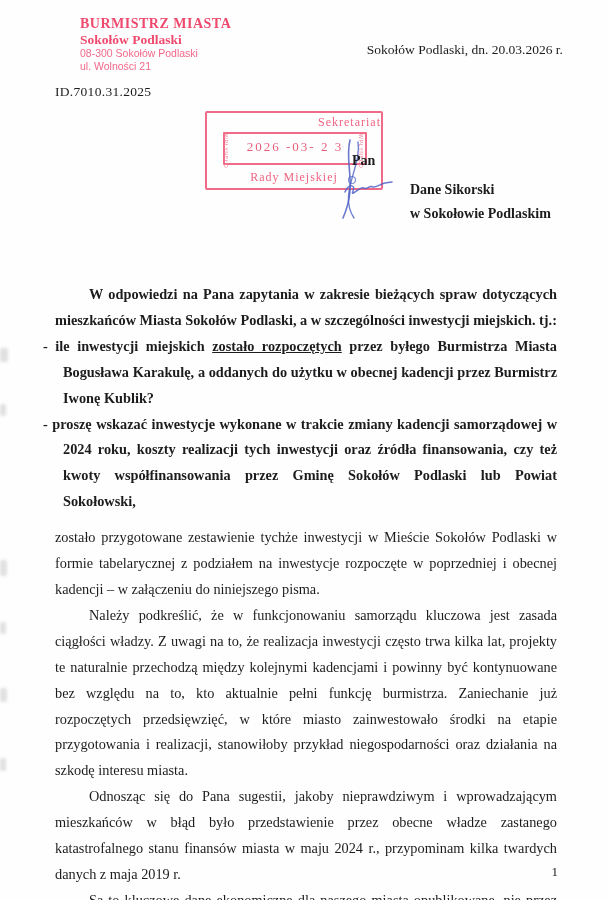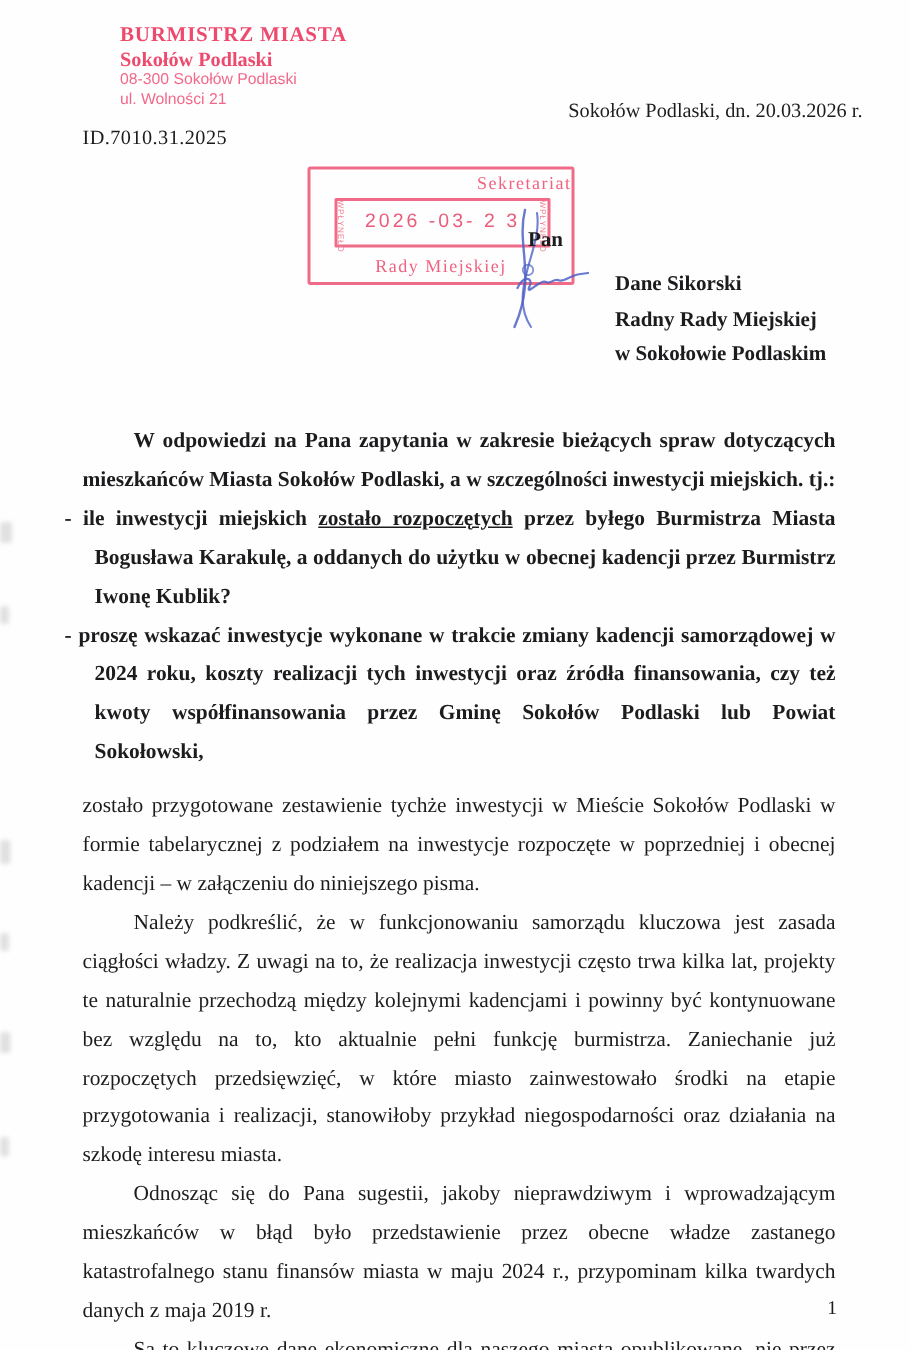--- a/index.html
+++ b/index.html
@@ -21,23 +21,22 @@
     text-align:left;color:#ee4a6e;line-height:1.12;
   }
   .letterhead .lh1{font-size:14px;font-weight:bold;letter-spacing:.5px;}
   .letterhead .lh2{font-size:13.5px;font-weight:bold;}
   .letterhead .lh3,.letterhead .lh4{
     font-family:"Liberation Sans", sans-serif;
     font-size:10.5px;color:#f2688a;margin-top:1px;
   }
   
   .dateline{
-    position:absolute;right:32px;top:42px;
+    position:absolute;right:44px;top:42px;
     font-size:13.5px;
-    margin-top:24px;
   }
   .refnum{
     position:absolute;left:55px;top:84px;
     font-size:13.5px;letter-spacing:.3px;
   }
   
   .stamp{
     position:absolute;left:205px;top:111px;width:174px;height:75px;
     border:2px solid #ef5f7f;border-radius:2px;
     color:#ee5577;opacity:.92;
@@ -45,21 +44,21 @@
   .stamp .s-top{
     position:absolute;top:2px;left:0;right:0;text-align:right;
     font-size:12px;letter-spacing:1px;
   }
   .stamp .s-datebox{
     position:absolute;left:16px;right:14px;top:19px;height:29px;
     border:2px solid #ef5f7f;border-radius:1px;
   }
   .stamp .s-date{
     position:absolute;left:0;right:0;top:5px;text-align:center;
-    font-family:Liberation Sans, sans-serif;
+    font-family:Liberation Serif, serif;
     font-size:13px;letter-spacing:2px;color:#e8506f;
   }
   .stamp .s-bottom{
     position:absolute;bottom:3px;left:0;right:0;text-align:center;
     font-size:12px;letter-spacing:1px;
   }
   .stamp .s-side{
     position:absolute;top:50%;
     font-family:"Liberation Sans", sans-serif;
     font-size:5.5px;letter-spacing:.5px;color:#f07790;
@@ -127,21 +126,20 @@
   <svg class="signature" viewBox="0 0 80 85" fill="none" xmlns="http://www.w3.org/2000/svg">
     <path d="M22,2 C16,26 30,46 15,80" stroke="#4f62c5" stroke-width="1.6" stroke-linecap="round" opacity="0.85"></path>
     <path d="M30,4 C34,28 10,56 26,80" stroke="#4f62c5" stroke-width="1.4" stroke-linecap="round" opacity="0.8"></path>
     <path d="M17,54 c4,-9 11,-7 8,-1 c-3,7 7,-5 11,-3 c3,2 5,-3 9,-1 c3,1 7,-3 12,-4 l7,-1" stroke="#4f62c5" stroke-width="1.5" stroke-linecap="round" opacity="0.85"></path>
     <circle cx="24" cy="42" r="3.5" stroke="#4f62c5" stroke-width="1.2" opacity="0.7"></circle>
   </svg>
 
   <div class="salutation">Pan</div>
   <div class="recipient">
     <div>Dane Sikorski</div>
-    <div>Radny Rady Miejskiej</div>
     <div>w Sokołowie Podlaskim</div>
   </div>
 
   <div class="letter-body">
     <p class="p-intro">W odpowiedzi na Pana zapytania w zakresie bieżących spraw dotyczących mieszkańców Miasta Sokołów Podlaski, a w szczególności inwestycji miejskich. tj.:</p>
     <p class="list-item"><span>- ile inwestycji miejskich </span><span class="u">zostało rozpoczętych</span><span> przez byłego Burmistrza Miasta Bogusława Karakulę, a oddanych do użytku w obecnej kadencji przez Burmistrz Iwonę Kublik?</span></p>
     <p class="list-item">- proszę wskazać inwestycje wykonane w trakcie zmiany kadencji samorządowej w 2024 roku, koszty realizacji tych inwestycji oraz źródła finansowania, czy też kwoty współfinansowania przez Gminę Sokołów Podlaski lub Powiat Sokołowski,</p>
     <p class="p-flow">zostało przygotowane zestawienie tychże inwestycji w Mieście Sokołów Podlaski w formie tabelarycznej z podziałem na inwestycje rozpoczęte w poprzedniej i obecnej kadencji – w załączeniu do niniejszego pisma.</p>
     <p class="p-body">Należy podkreślić, że w funkcjonowaniu samorządu kluczowa jest zasada ciągłości władzy. Z uwagi na to, że realizacja inwestycji często trwa kilka lat, projekty te naturalnie przechodzą między kolejnymi kadencjami i powinny być kontynuowane bez względu na to, kto aktualnie pełni funkcję burmistrza. Zaniechanie już rozpoczętych przedsięwzięć, w które miasto zainwestowało środki na etapie przygotowania i realizacji, stanowiłoby przykład niegospodarności oraz działania na szkodę interesu miasta.</p>
     <p class="p-body">Odnosząc się do Pana sugestii, jakoby nieprawdziwym i wprowadzającym mieszkańców w błąd było przedstawienie przez obecne władze zastanego katastrofalnego stanu finansów miasta w maju 2024 r., przypominam kilka twardych danych z maja 2019 r.</p>

